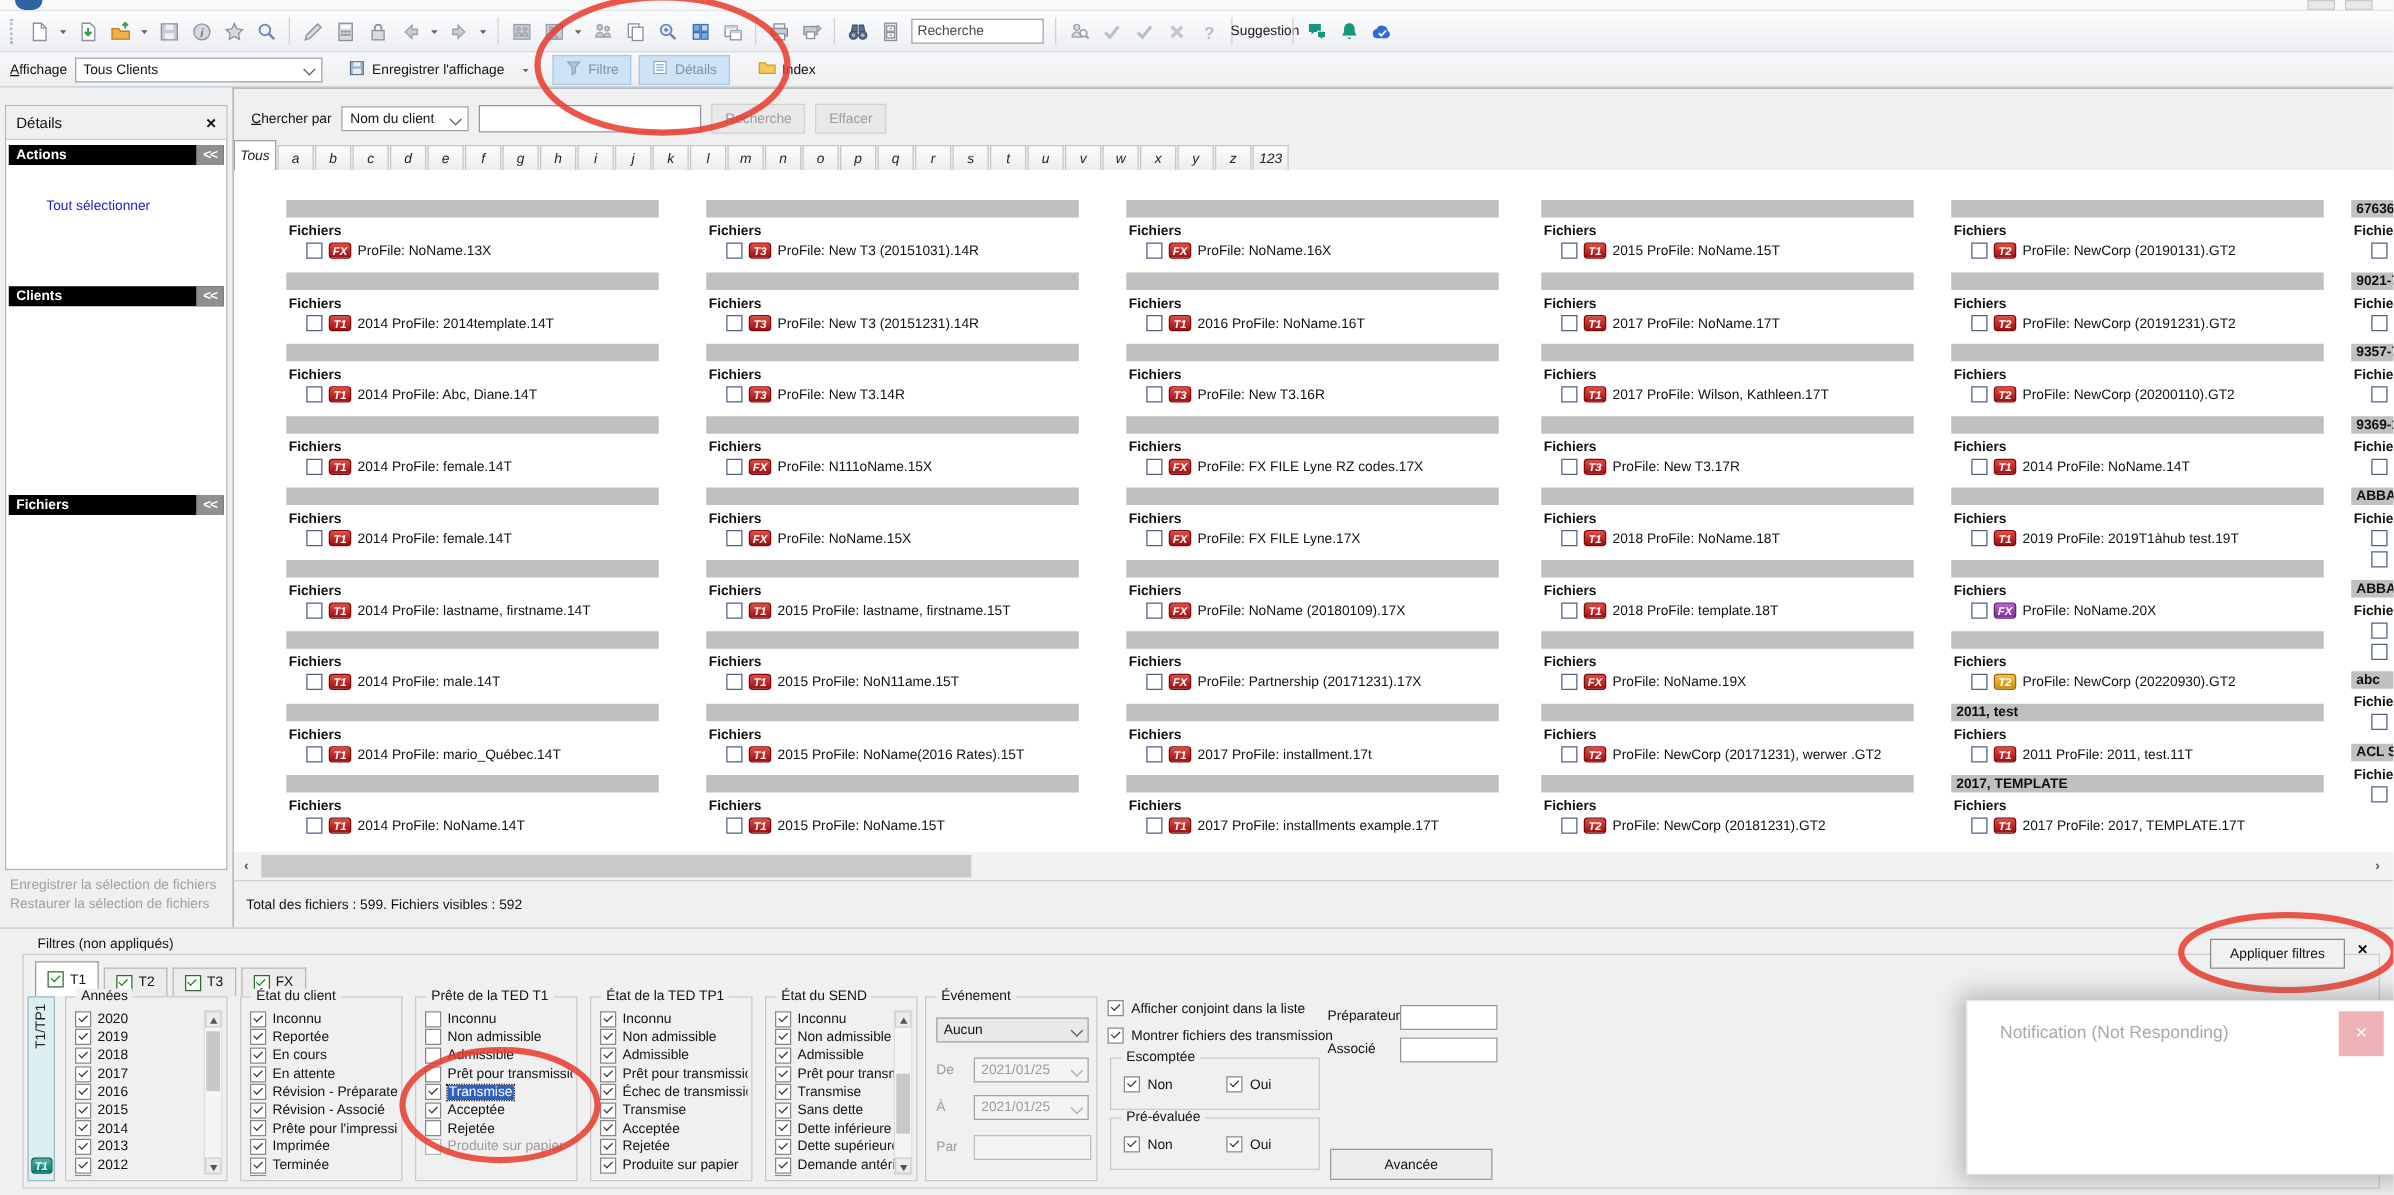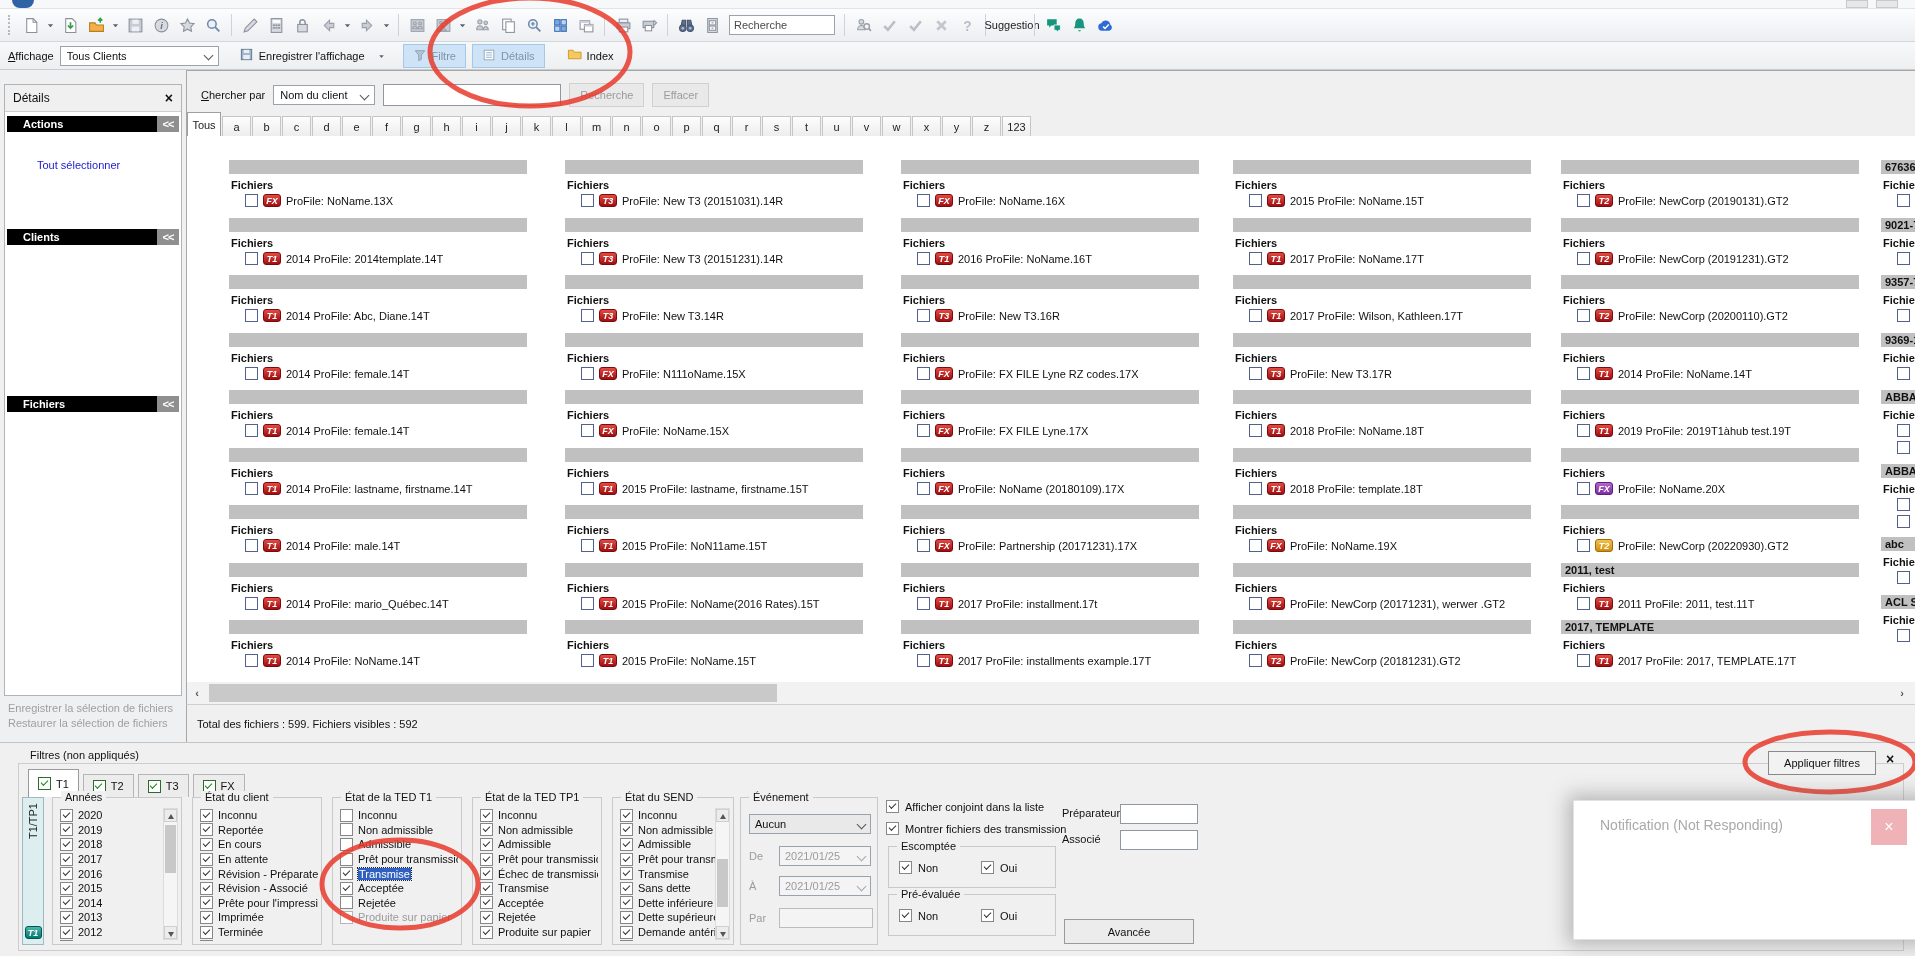--- a/index.html
+++ b/index.html
@@ -36,35 +36,35 @@
           background:#cfe3f7;border:1px solid #a5c8e8;color:#7e93a9;}
   .hotbtn svg{width:14px;height:14px;}
   .ddsmall{width:10px;height:22px;display:inline-flex;align-items:center;}
   .ddsmall svg{width:9px;height:12px;}
   
   #sidebar{position:absolute;left:4px;top:84px;width:178px;height:612px;background:#fff;border:1px solid #b3b3b3;box-sizing:border-box;}
   .sb-head{height:26px;background:#f0f0f0;border-bottom:1px solid #cfcfcf;display:flex;align-items:center;
            justify-content:space-between;padding:0 8px;font-size:12px;}
   .sb-close{font-weight:bold;font-size:14px;line-height:14px;cursor:default;}
   .sb-bar{position:absolute;left:2px;right:2px;height:16px;background:#000;color:#fff;font-weight:bold;font-size:11px;
-          display:flex;align-items:center;padding-left:16px;box-sizing:border-box;}
+          display:flex;align-items:center;padding-left:6px;box-sizing:border-box;}
   .sb-col{position:absolute;right:0;top:0;width:22px;height:16px;background:#8f8f8f;color:#fff;font-weight:bold;
           text-align:center;line-height:16px;letter-spacing:-1px;}
   #select-all{position:absolute;left:32px;top:74px;color:#2222cc;}
   .sb-footlink{position:absolute;color:#9f9f9f;}
   
   #searchrow{position:absolute;left:186px;top:70px;width:1729px;height:42px;background:#f0f0f0;
              border-left:1px solid #a7a7a7;border-top:1px solid #a7a7a7;box-sizing:border-box;}
   #searchrow .inner{position:absolute;left:14px;top:12px;display:flex;align-items:center;gap:8px;}
   #search-input{width:168px;height:20px;border:1px solid #8f98a2;font:11px "Liberation Sans",sans-serif;padding:0 4px;}
   .disbtn{height:22px;padding:0 10px;background:#e9e9e9;border:1px solid #d0d0d0;color:#9b9b9b;
           display:inline-flex;align-items:center;}
   
   #alphabet{position:absolute;left:186px;top:112px;width:1729px;height:24px;background:#f0f0f0;display:flex;align-items:flex-end;
-            border-left:1px solid #a7a7a7;box-sizing:border-box;}
+            border-left:1px solid #a7a7a7;box-sizing:border-box;font-style:italic;}
   .atab{min-width:29px;height:20px;box-sizing:border-box;border:1px solid #c6c6c6;border-bottom:none;margin-right:1px;
         background:linear-gradient(#fdfdfd,#ededed);display:flex;align-items:center;justify-content:center;color:#222;}
   .atab.active{background:#fff;height:24px;font-weight:normal;min-width:34px;border-color:#9f9f9f;}
   
   #grid{position:absolute;left:186px;top:136px;width:1729px;height:546px;background:#fff;overflow:hidden;
         border-left:1px solid #a7a7a7;box-sizing:border-box;}
   .fgroup{position:absolute;width:306px;}
   .gbar{height:14px;width:298px;background:#c0c0c0;font-weight:bold;line-height:14px;padding-left:4px;box-sizing:border-box;}
   .glabel{font-weight:bold;margin:5px 0 2px 2px;}
   .frow{display:flex;align-items:center;gap:5px;margin:2px 0 0 16px;height:15px;}
@@ -407,21 +407,21 @@
       <span class="tbtn">
         <svg viewBox="0 0 18 14">
           <path d="M5 12.5A4 4 0 014.5 4.6 5 5 0 0114 6a3.5 3.5 0 01-1 6.5z" fill="#2e6bd6"></path>
           <path d="M6.5 8.2l2 2L12.5 6" stroke="#fff" stroke-width="1.6" fill="none"></path>
         </svg>
       </span>
     </div>
 
   <div id="viewbar">
     <span class="mnemonic">Affichage</span>
-    <span class="combo" style="width:159px;">
+    <span class="combo" style="width:198px;">
       <span>Tous Clients</span>
       <span class="chev"></span>
     </span>
     <span class="flatbtn" style="margin-left:8px;">
       <span><svg viewBox="0 0 16 16" width="15" height="15">
             <rect x="2.5" y="2.5" width="11" height="11" fill="#9fb3c8" stroke="#5d7690"></rect>
             <rect x="5" y="3" width="6" height="3.5" fill="#e8eef5"></rect>
             <rect x="4.5" y="8.5" width="7" height="4.5" fill="#e8eef5"></rect>
           </svg></span>
       <span>Enregistrer l'affichage</span>
@@ -1125,21 +1125,21 @@
             <span class="cb checked"></span>
             <span class="optlabel">Terminée</span>
           </div>
           <div class="opt">
             <span class="cb checked"></span>
             <span class="optlabel">Ne pas transmettre</span>
           </div>
         </div>
       </div>
     <div class="gbox" id="box-tedt1" style="left:332px;top:54px;width:130px;height:148px;">
-        <span class="legend">État de la TED T1</span>
+        <span class="legend">Prête de la TED T1</span>
         <div class="opts">
           <div class="opt">
             <span class="cb"></span>
             <span class="optlabel">Inconnu</span>
           </div>
           <div class="opt">
             <span class="cb"></span>
             <span class="optlabel">Non admissible</span>
           </div>
           <div class="opt">

